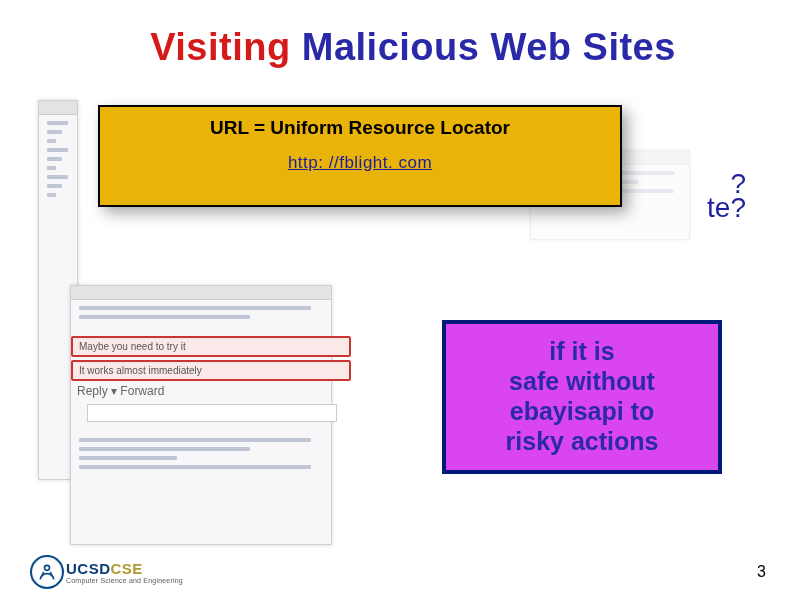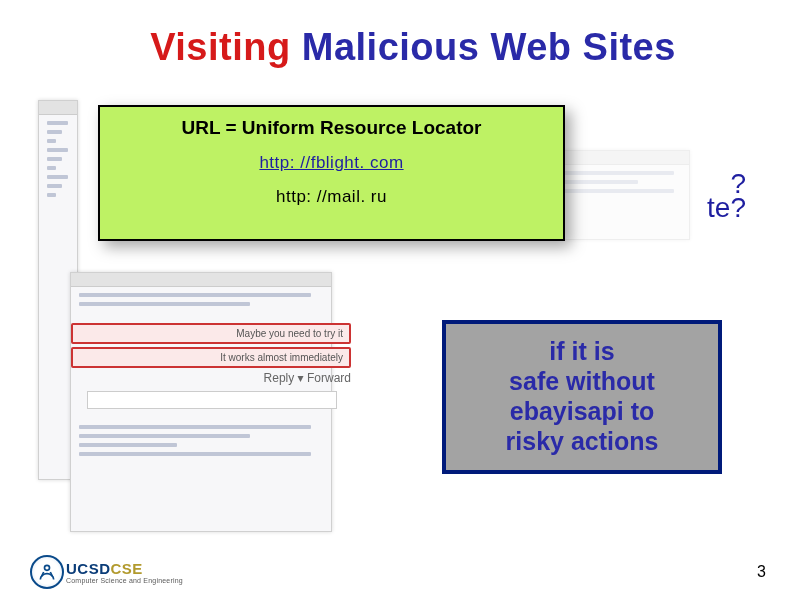--- a/index.html
+++ b/index.html
@@ -13,41 +13,41 @@
   
   .bg-shot { position: absolute; background: #f7f7f9; border: 1px solid #d0d0d0; box-shadow: 0 0 4px rgba(0,0,0,0.15); }
   .bg-shot .bar { height: 14px; background: #e3e3e3; border-bottom: 1px solid #ccc; }
   .bg-shot .lines { padding: 6px 8px; }
   .bg-shot .lines .ln { height: 4px; background: #c0c6d6; margin-bottom: 5px; border-radius: 1px; }
   .bg-shot .lines .ln.short { width: 40%; }
   .bg-shot .lines .ln.med { width: 70%; }
   .bg-shot .lines .ln.long { width: 95%; }
 
   .shot1 { top: 100px; left: 38px; width: 40px; height: 380px; }
-  .shot2 { top: 272px; left: 70px; width: 262px; height: 260px; text-align: right; }
+  .shot2 { top: 285px; left: 70px; width: 262px; height: 260px; }
   .shot3 { top: 150px; left: 530px; width: 160px; height: 90px; opacity: 0.35; }
 
   .gmail-block { position: absolute; top: 326px; left: 85px; width: 280px; }
   .gmail-item { border: 2px solid #c33; background: #fbe9e9; padding: 3px 6px; font-size: 10px; color: #555; margin-bottom: 3px; border-radius: 2px; }
   .gmail-text { font-size: 12px; color: #666; padding-left: 6px; }
   .gmail-input { width: 250px; height: 18px; border: 1px solid #ccc; margin: 6px 0 0 16px; background: #fff; }
 
   
   .side-txt { position: absolute; font-size: 28px; color: #1e1ea0; font-weight: normal; }
   .side-q1 { top: 168px; right: 48px; }
   .side-q2 { top: 192px; right: 48px; }
 
   
-  .url-box { position: absolute; top: 105px; left: 98px; width: 467px; background: #bef264; border: 2px solid #000; padding: 10px 12px 18px 12px; box-shadow: 6px 6px 14px rgba(0,0,0,0.35); }
+  .url-box { position: absolute; top: 105px; left: 98px; width: 524px; background: #eab308; border: 2px solid #000; padding: 10px 12px 18px 12px; box-shadow: 6px 6px 14px rgba(0,0,0,0.35); }
   .url-title { text-align: center; font-weight: bold; font-size: 19px; color: #000; margin-bottom: 14px; }
   .url-line { text-align: center; margin: 14px 0; font-size: 17px; color: #1e1ea0; text-decoration: underline; letter-spacing: 0.5px; }
   .url-line.nolink { color: #000; text-decoration: none; }
 
   
-  .goal-box { position: absolute; top: 320px; left: 442px; width: 280px; background: #a3a3a3; border: 4px solid #001a7a; padding: 12px 10px 14px 10px; text-align: center; }
+  .goal-box { position: absolute; top: 320px; left: 442px; width: 280px; background: #d946ef; border: 4px solid #001a7a; padding: 12px 10px 14px 10px; text-align: center; }
   .goal-text { font-size: 25px; font-weight: bold; color: #2a2aa8; line-height: 1.2; }
 
   
   .logo { position: absolute; bottom: 6px; left: 30px; display: flex; align-items: center; gap: 2px; }
   .logo-icon { width: 34px; height: 34px; border-radius: 50%; border: 2px solid #0a4a8a; display: flex; align-items: center; justify-content: center; color: #0a4a8a; background: radial-gradient(circle at 50% 50%, #fff 55%, #cfe0f2 100%); }
   .logo-icon svg { width: 20px; height: 20px; }
   .logo-text { font-size: 15px; font-weight: bold; color: #0a3c78; letter-spacing: 0.5px; }
   .logo-text .cse { color: #b29a2e; }
   .logo-sub { font-size: 7px; color: #5a5a5a; letter-spacing: 0.2px; }
 
@@ -111,21 +111,20 @@
       <div class="ln long"></div>
     </div>
   </div>
 
   <div class="side-txt side-q1">?</div>
   <div class="side-txt side-q2">te?</div>
 
   <div class="url-box">
     <div class="url-title">URL = Uniform Resource Locator</div>
     <div class="url-line">http: //fblight. com</div>
-    <div class="url-line nolink">http: //mail. ru</div>
   </div>
 
   <div class="goal-box">
     <div class="goal-text">
       <span>if it is</span><br>
       <span>safe without</span><br>
       <span>ebayisapi to</span><br>
       <span>risky actions</span>
     </div>
   </div>

